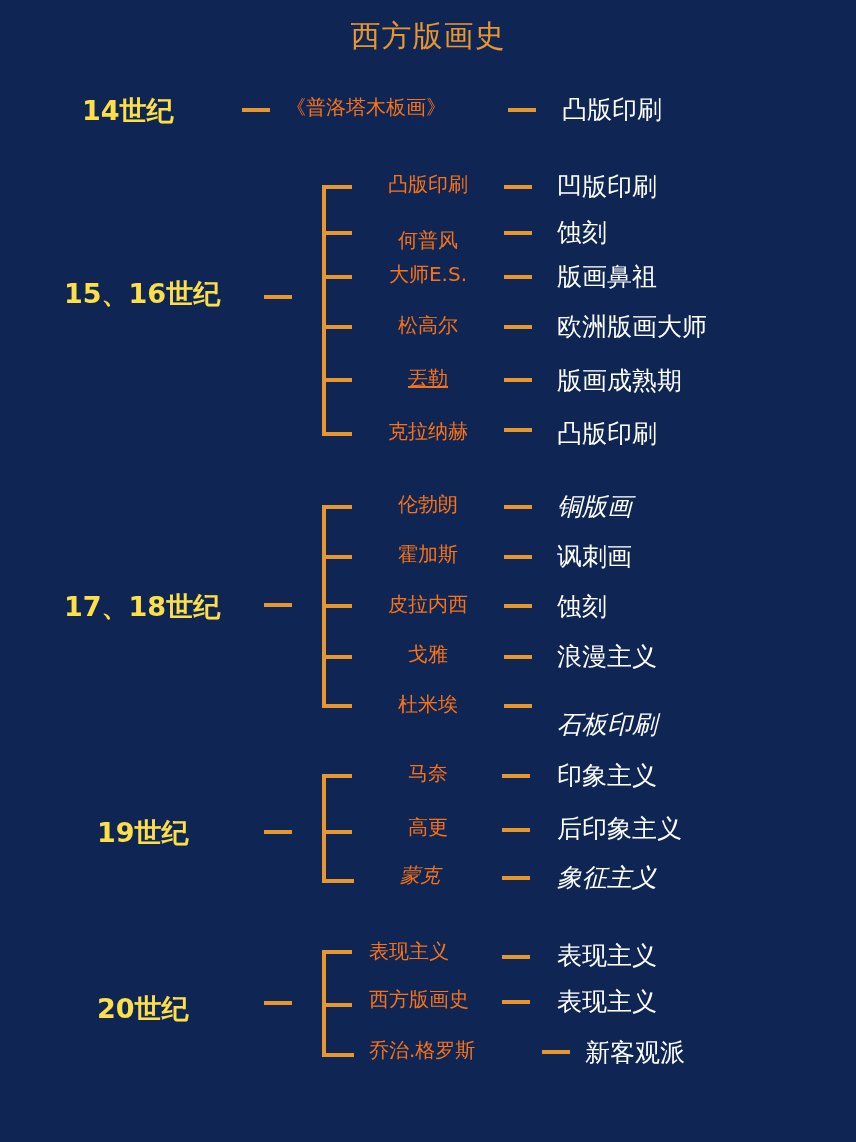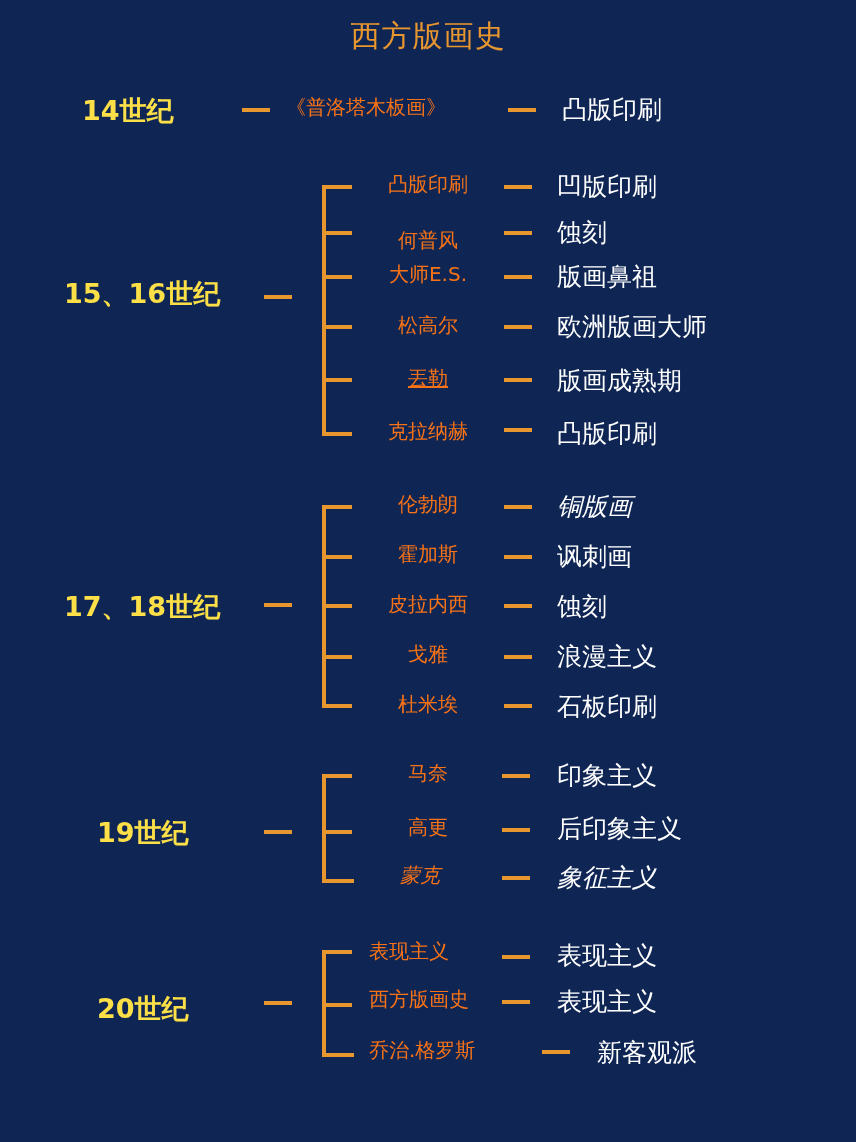--- a/index.html
+++ b/index.html
@@ -136,21 +136,21 @@
     <div class="desc" style="left:557px; top:594px;">蚀刻</div>
 
     <div class="dash" style="left:322px; top:655px; width:30px;"></div>
     <div class="name" style="left:348px; top:644px;">戈雅</div>
     <div class="dash" style="left:504px; top:655px; width:28px;"></div>
     <div class="desc" style="left:557px; top:644px;">浪漫主义</div>
 
     <div class="dash" style="left:322px; top:704px; width:30px;"></div>
     <div class="name" style="left:348px; top:694px;">杜米埃</div>
     <div class="dash" style="left:504px; top:704px; width:28px;"></div>
-    <div class="desc" style="left:557px; top:694px;">石板印刷</div>
+    <div class="desc" style="left:557px; top:712px;font-style:italic;">石板印刷</div>
   </div>
 
   <div>
     <div class="century" style="left:97px; top:819px;">19世纪</div>
     <div class="dash" style="left:264px; top:830px; width:28px;"></div>
     <div class="vline" style="left:322px; top:774px; height:109px;"></div>
 
     <div class="dash" style="left:322px; top:774px; width:30px;"></div>
     <div class="name" style="left:348px; top:763px;">马奈</div>
     <div class="dash" style="left:502px; top:774px; width:28px;"></div>
@@ -178,16 +178,16 @@
     <div class="desc" style="left:557px; top:943px;">表现主义</div>
 
     <div class="dash" style="left:322px; top:1003px; width:30px;"></div>
     <div class="name name-left" style="left:369px; top:989px;">西方版画史</div>
     <div class="dash" style="left:502px; top:1000px; width:28px;"></div>
     <div class="desc" style="left:557px; top:989px;">表现主义</div>
 
     <div class="dash" style="left:322px; top:1053px; width:32px;"></div>
     <div class="name name-left" style="left:369px; top:1040px;">乔治.格罗斯</div>
     <div class="dash" style="left:542px; top:1050px; width:28px;"></div>
-    <div class="desc" style="left:585px; top:1040px;margin-left:12px;">新客观派</div>
+    <div class="desc" style="left:585px; top:1040px;">新客观派</div>
   </div>
 
 </div>
 
 </body></html>

